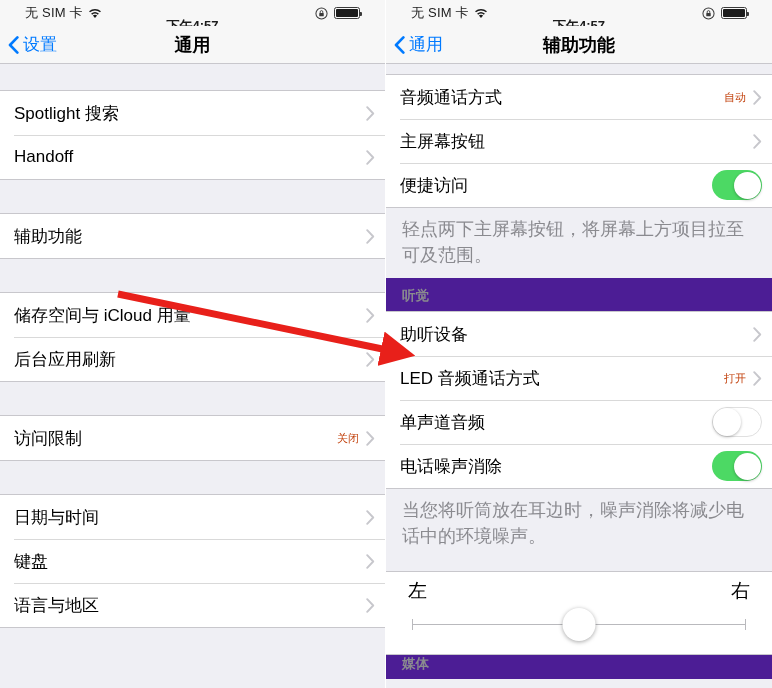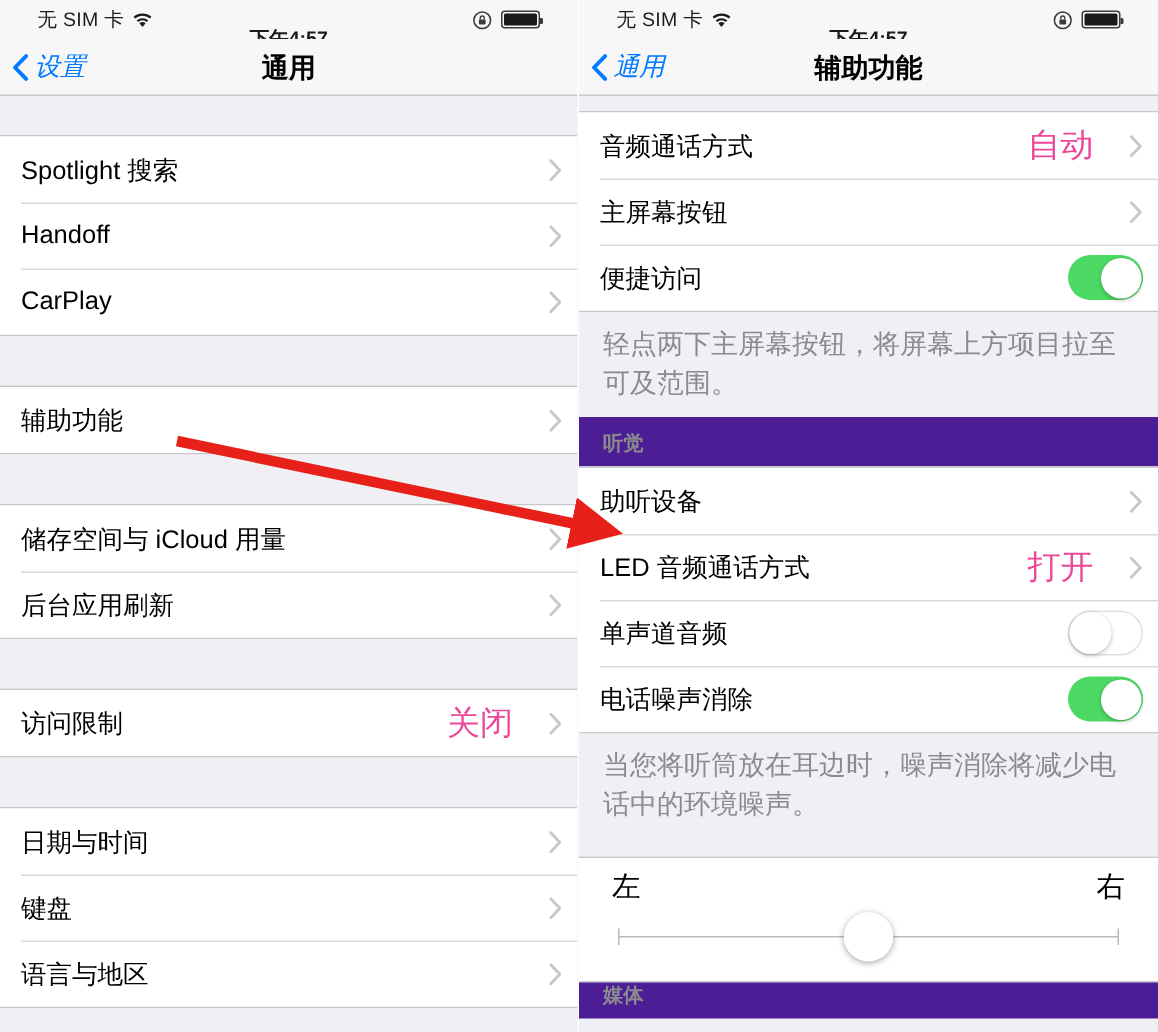--- a/index.html
+++ b/index.html
@@ -33,42 +33,42 @@
     width: 2px; height: 4px; background: #3a3a3a; border-radius: 0 1px 1px 0;
   }
   .batt i { display: block; height: 100%; width: 100%; background: #1b1b1b; border-radius: 1px; }
 
   
   .navbar {
     height: 38px; background: #F7F7F7;
     border-bottom: 1px solid #c8c7cc;
     display: flex; align-items: center; padding: 0 8px; position: relative;
   }
-  .back { display: flex; align-items: center; gap: 4px; color: #007AFF; font-size: 17px; z-index: 2; font-style: italic; }
+  .back { display: flex; align-items: center; gap: 4px; color: #007AFF; font-size: 17px; z-index: 2; }
   .chev-back { width: 11px; height: 18px; display: block; }
   .nav-title {
     position: absolute; left: 0; right: 0; text-align: center;
     font-size: 18px; font-weight: bold; color: #000; pointer-events: none;
   }
 
   
   .content { height: 624px; overflow: hidden; background: #EFEFF4; }
   .gap { background: #EFEFF4; }
   .group { background: #ffffff; border-top: 1px solid #c8c7cc; border-bottom: 1px solid #c8c7cc; }
   .row {
     display: flex; align-items: center;
     padding: 0 10px 0 14px;
     height: 44px; background: #fff; position: relative;
   }
   .row + .row::before {
     content: ""; position: absolute; left: 14px; right: 0; top: 0;
     height: 1px; background: #d9d9d9;
   }
   .row .label { font-size: 17px; color: #000; flex: 1; white-space: nowrap; }
-  .row .value { font-size: 22px; color: #ec4899; margin-right: 24px; }
+  .row .value { font-size: 11px; color: #c2410c; margin-right: 7px; }
   .chev { width: 9px; height: 15px; display: block; flex: none; }
 
   
   .toggle { width: 50px; height: 30px; border-radius: 16px; position: relative; flex: none; }
   .toggle.on { background: #4CD964; }
   .toggle.off { background: #fff; border: 1px solid #e0e0e0; }
   .toggle .knob {
     position: absolute; top: 1.5px; width: 27px; height: 27px;
     border-radius: 50%; background: #fff;
     box-shadow: 0 1px 3px rgba(0,0,0,.28);
@@ -164,29 +164,20 @@
         </div>
         <div class="row">
           <span class="label">Handoff</span>
           <span class="value"></span>
           <span>
               <svg class="chev" viewBox="0 0 9 15">
                 <path d="M1.2 1.2 7.2 7.5l-6 6.3" fill="none" stroke="#c7c7cc" stroke-width="1.9" stroke-linecap="round" stroke-linejoin="round"></path>
               </svg>
             </span>
         </div>
-        <div class="row">
-          <span class="label">CarPlay</span>
-          <span class="value"></span>
-          <span>
-              <svg class="chev" viewBox="0 0 9 15">
-                <path d="M1.2 1.2 7.2 7.5l-6 6.3" fill="none" stroke="#c7c7cc" stroke-width="1.9" stroke-linecap="round" stroke-linejoin="round"></path>
-              </svg>
-            </span>
-        </div>
       </div>
 
       <div class="gap" style="height:33px"></div>
 
       <div class="group">
         <div class="row">
           <span class="label">辅助功能</span>
           <span class="value"></span>
           <span>
               <svg class="chev" viewBox="0 0 9 15">

